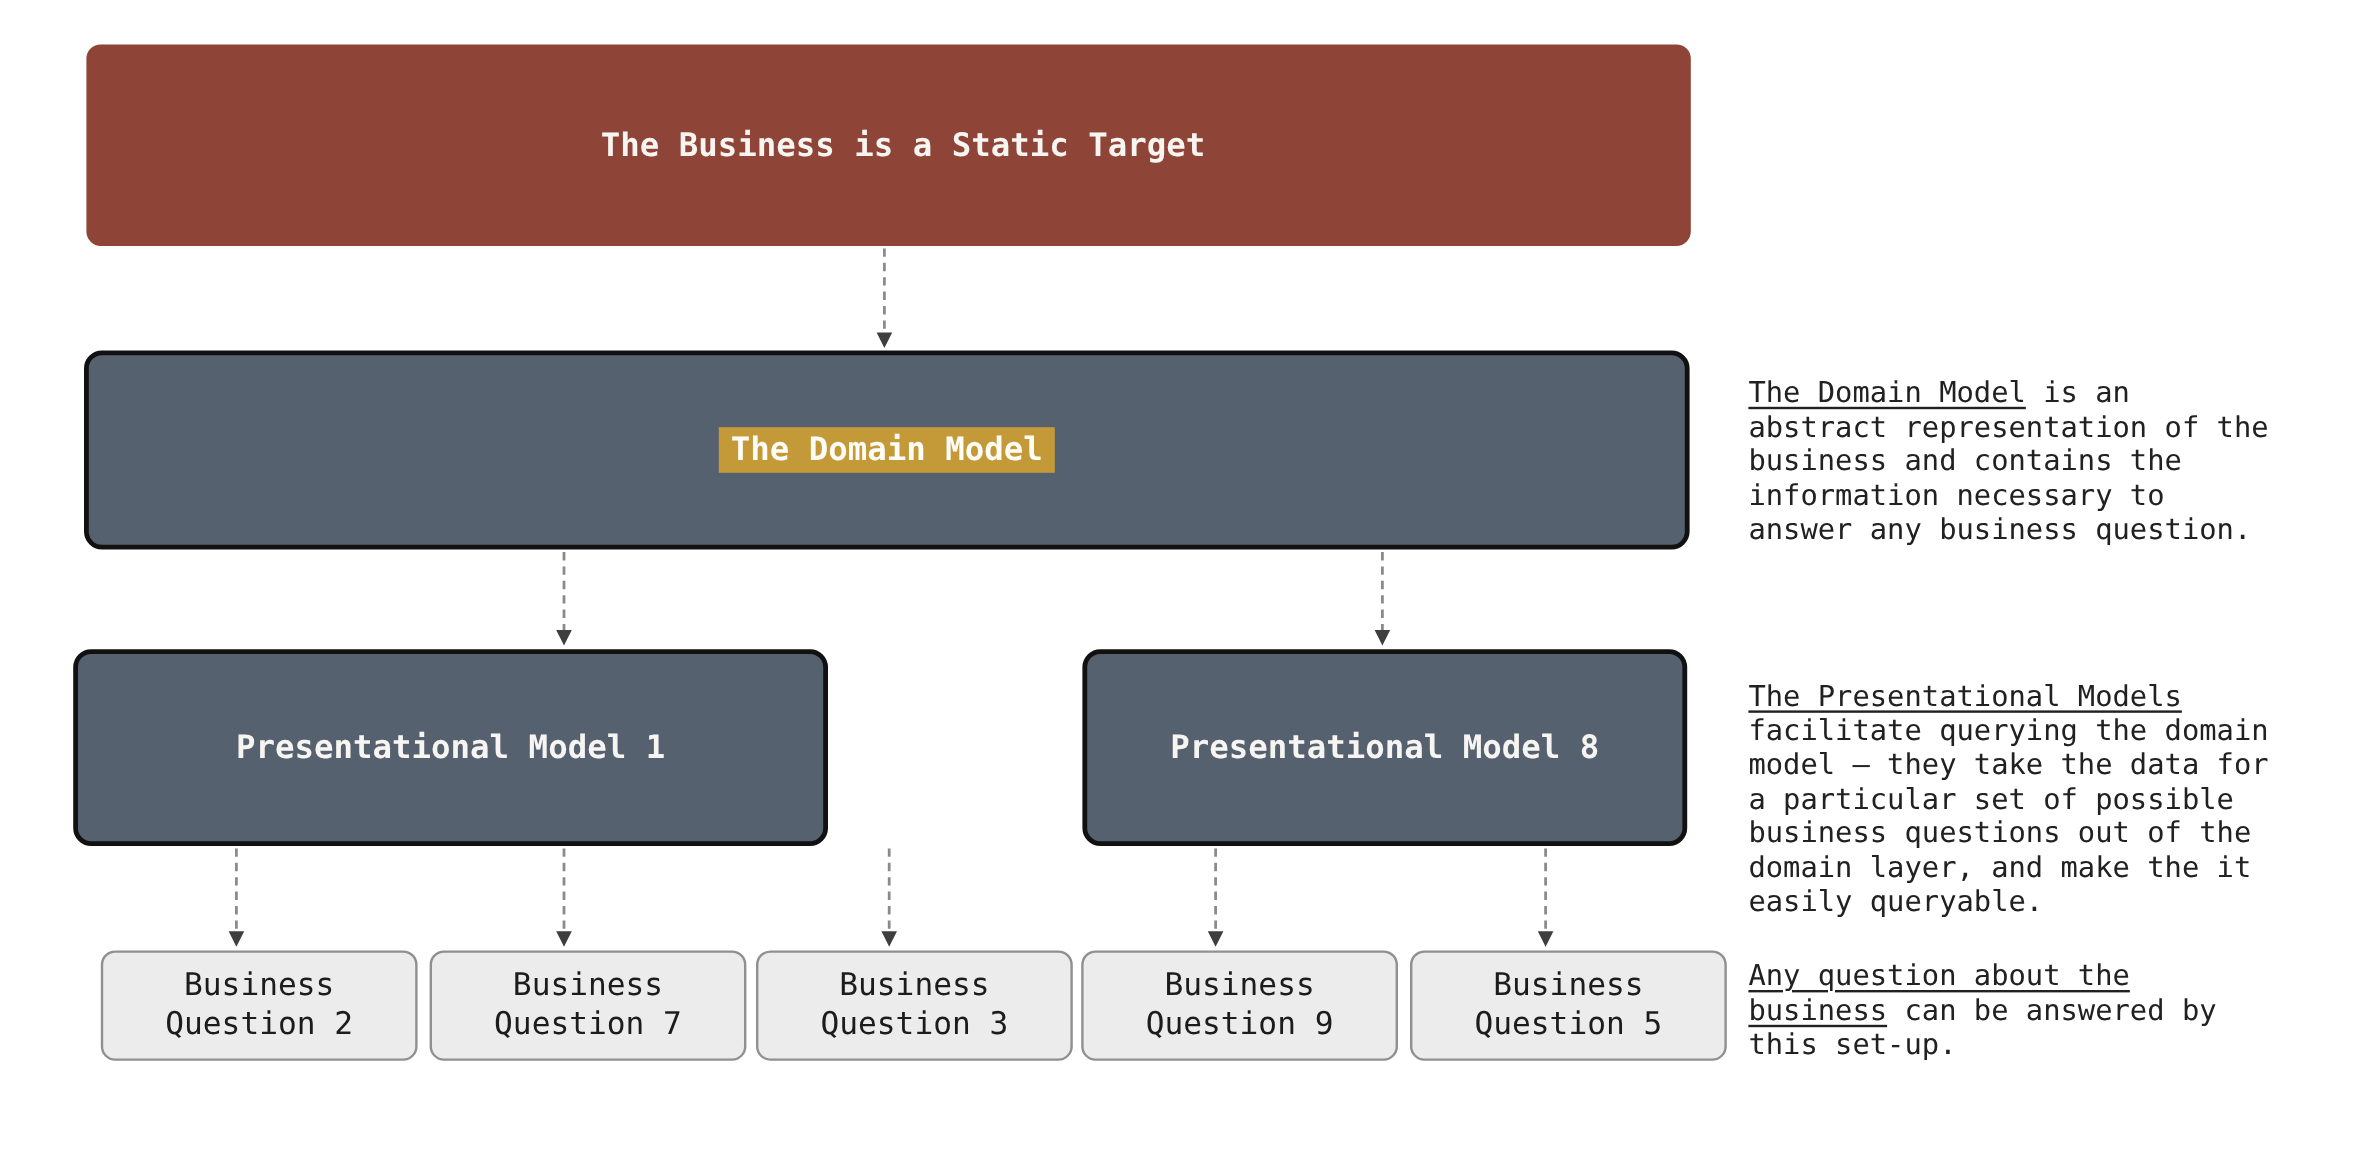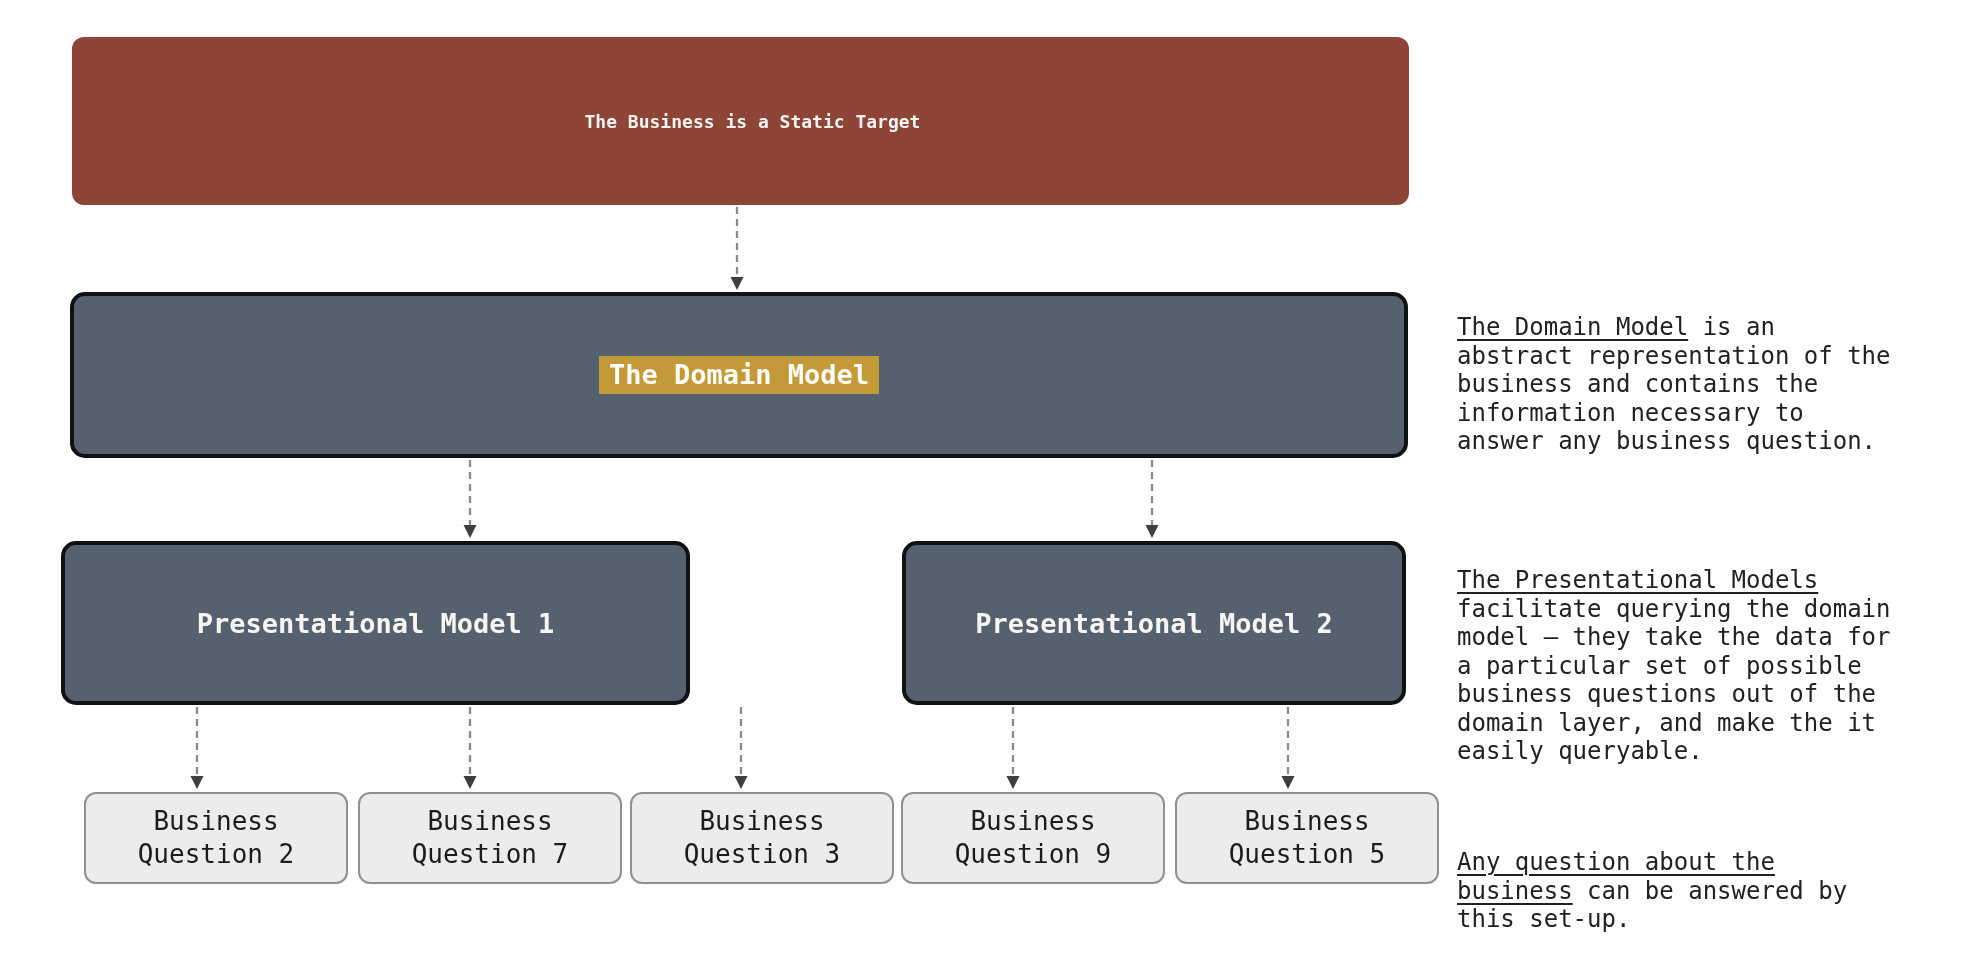--- a/index.html
+++ b/index.html
@@ -21,21 +21,21 @@
     justify-content: center;
     text-align: center;
   }
 
   
   #business-box {
     left: 72px; top: 37px; width: 1337px; height: 168px;
     background: var(--business-box-bg, #8e4436);
     border-radius: 12px;
     color: var(--box-text, #f6f2ed);
-    font-size: 18px; font-weight: bold; padding-left: 24px;
+    font-size: 27px; font-weight: bold; padding-left: 24px;
   }
 
   
   .slate {
     background: var(--model-box-bg, #566170);
     border: 4px solid var(--model-box-border, #111111);
     border-radius: 15px;
     color: var(--box-text, #fafafa);
     font-size: 27px; font-weight: bold;
   }
@@ -66,21 +66,21 @@
 
   
   .annotation {
     position: absolute;
     left: 1457px; width: 440px;
     color: var(--body-text, #212121);
     font-size: 24px; line-height: 28.5px;
   }
   #ann1 { top: 289px; }
   #ann2 { top: 542px; }
-  #ann3 { top: 824px; }
+  #ann3 { top: 775px; }
   .annotation .lead {
     text-decoration: underline;
     text-decoration-thickness: 2px;
     text-underline-offset: 4px;
   }
 
   
   #arrows {
     position: absolute; left: 0; top: 0;
     width: 1980px; height: 960px;
@@ -139,21 +139,21 @@
   </div>
 
   <div class="node slate" id="domain-box">
     <span class="highlight">The Domain Model</span>
   </div>
 
   <div class="node slate" id="pm1-box">
     <span>Presentational Model 1</span>
   </div>
   <div class="node slate" id="pm2-box">
-    <span>Presentational Model 2</span>
+    <span>Presentational Model 8</span>
   </div>
 
   <div class="node qbox" id="bq1">
     <span>Business</span>
     <span>Question 2</span>
   </div>
   <div class="node qbox" id="bq2">
     <span>Business</span>
     <span>Question 7</span>
   </div>

